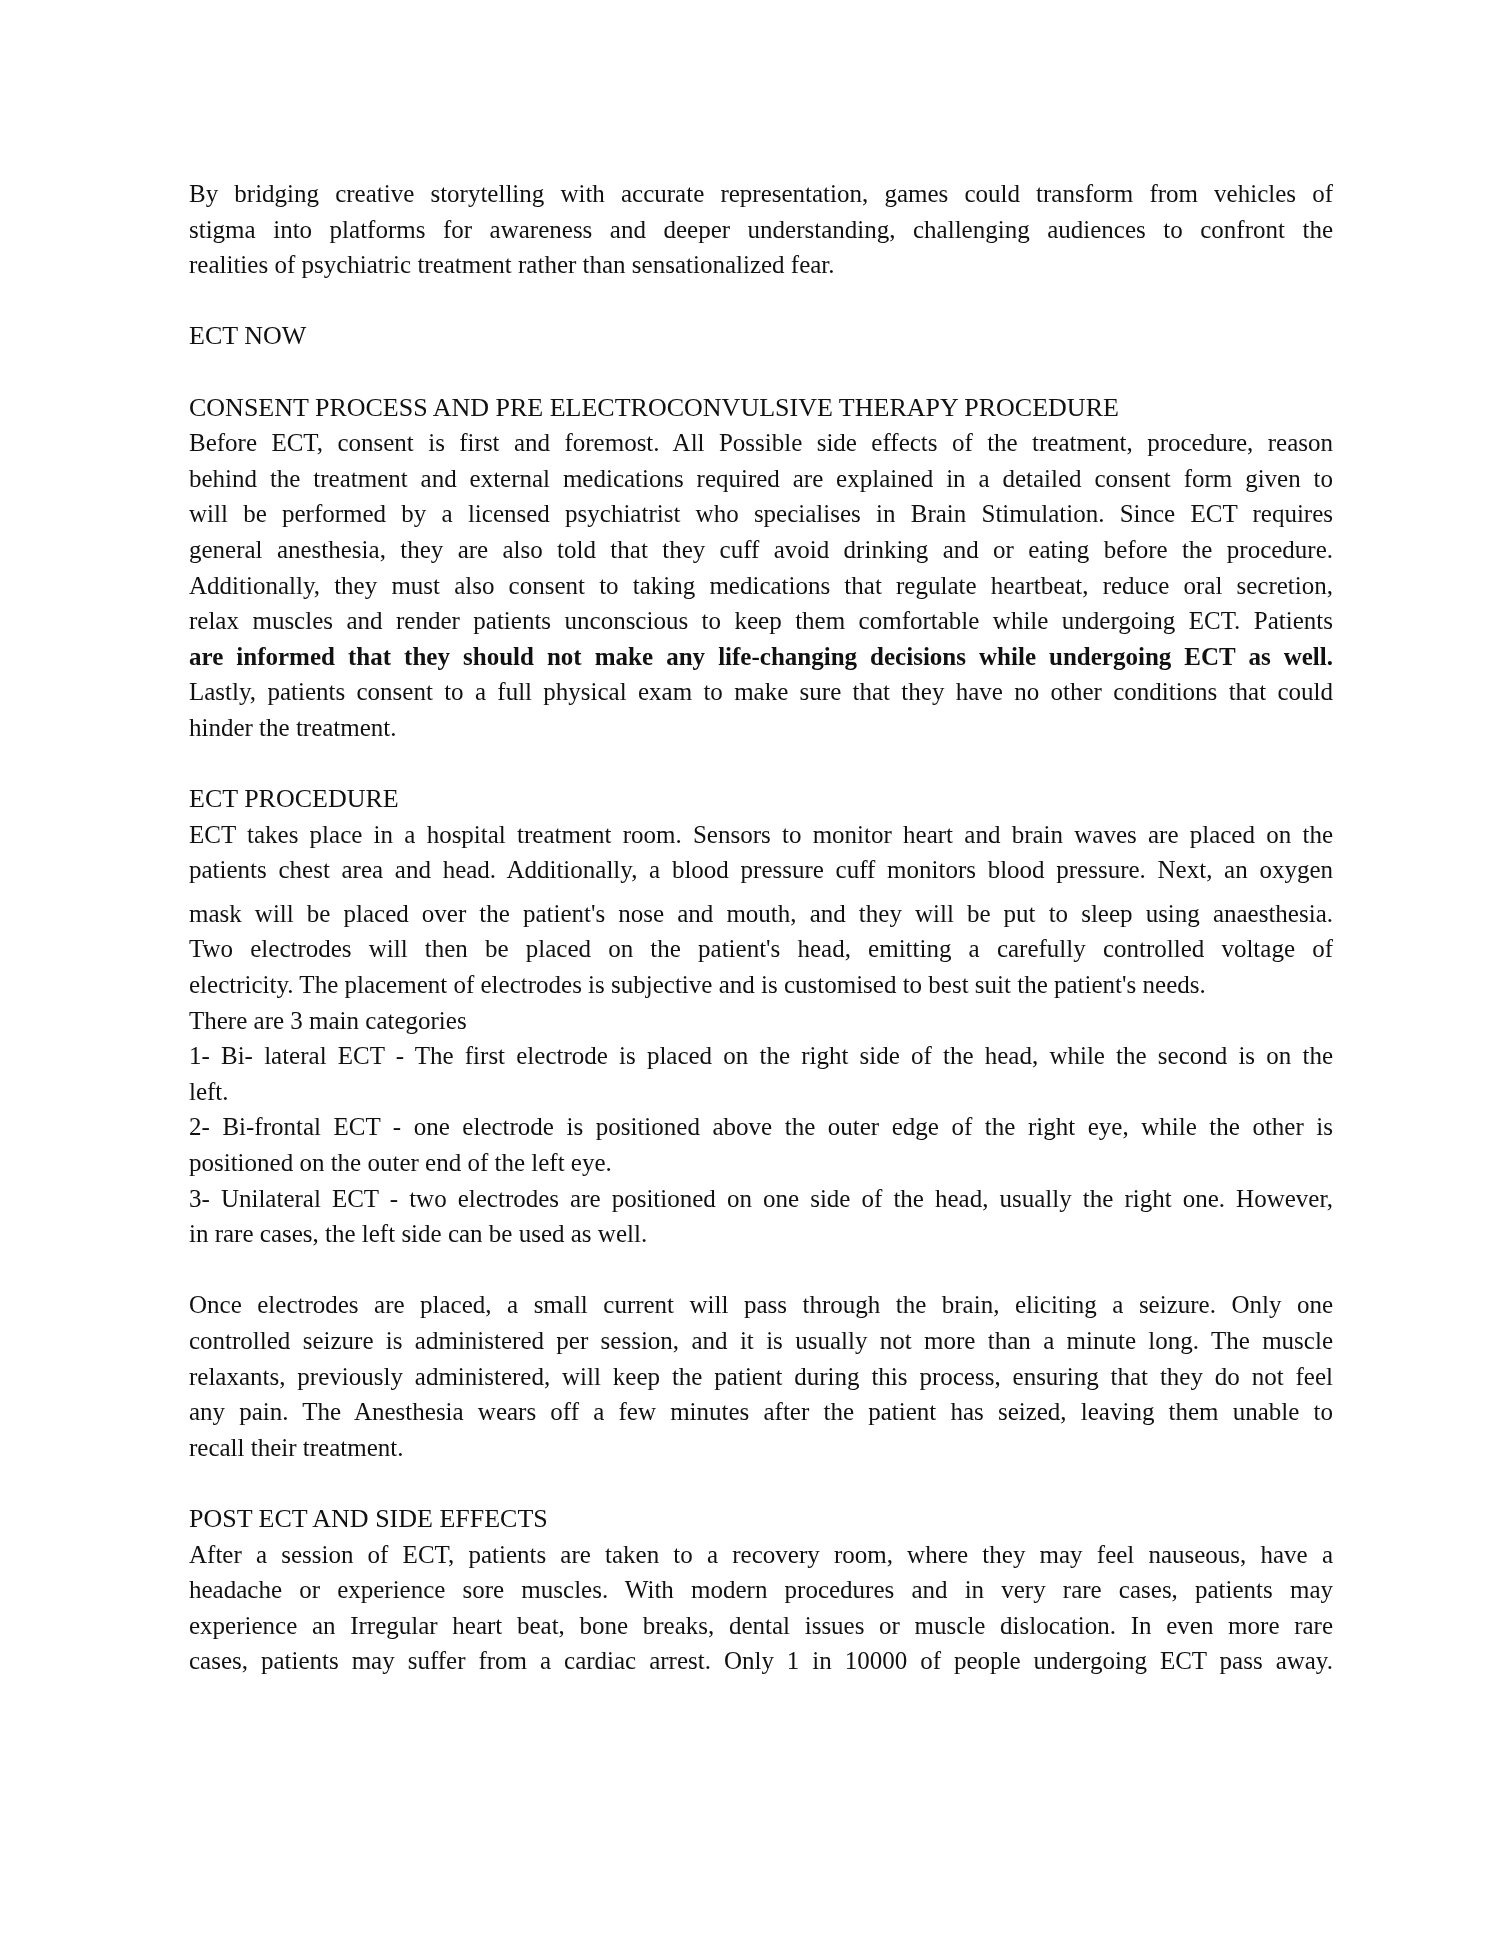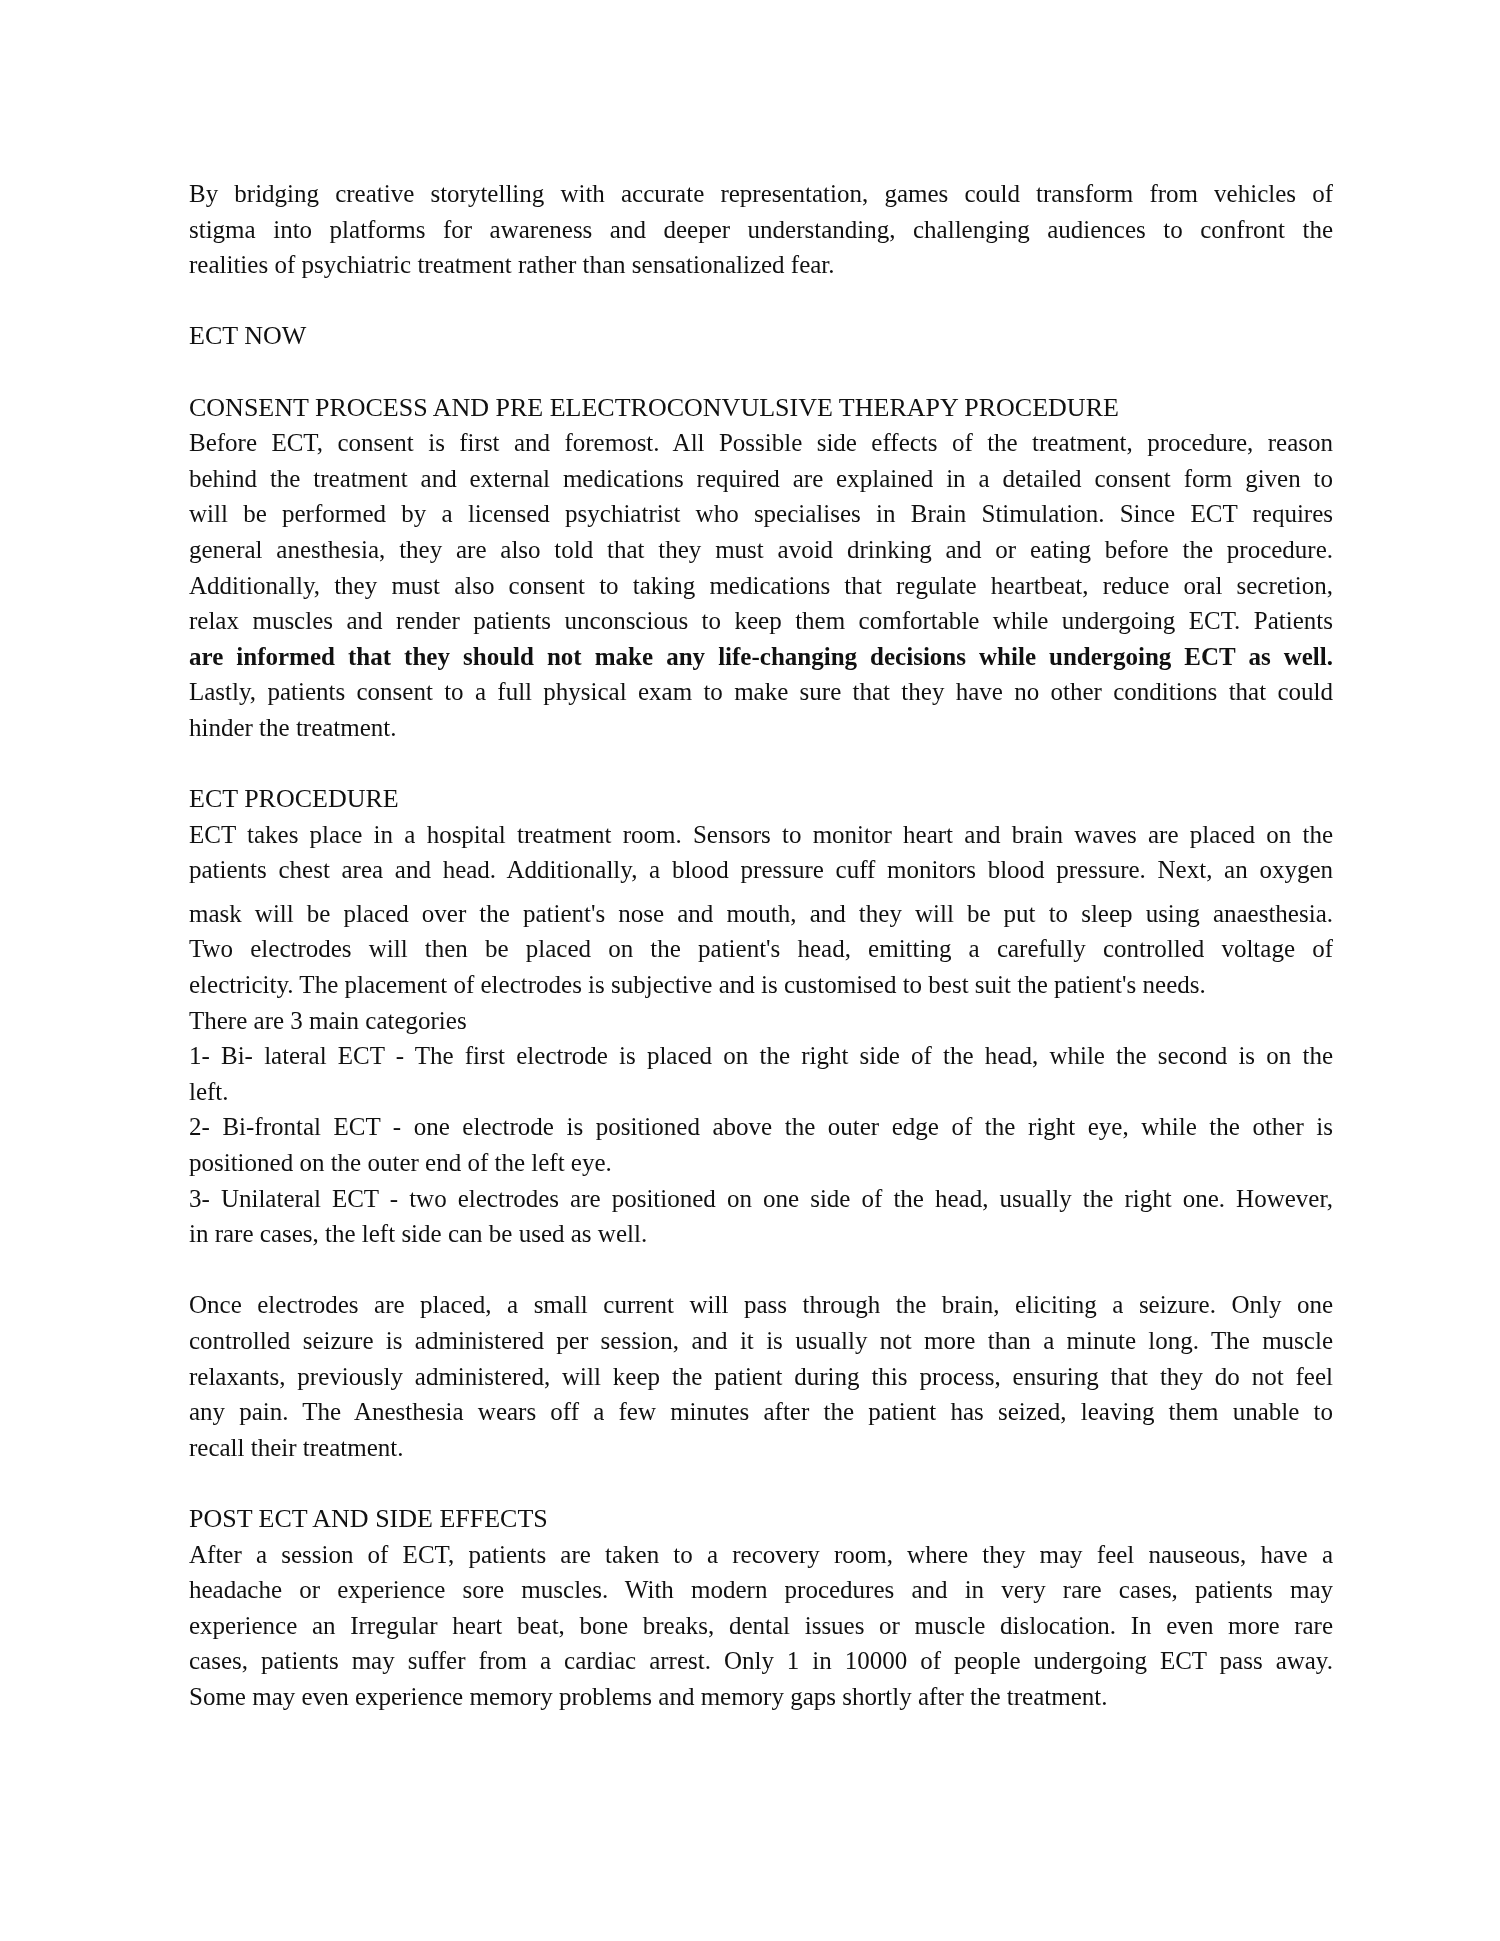--- a/index.html
+++ b/index.html
@@ -62,21 +62,21 @@
 
   <h2 class="heading">ECT NOW</h2>
 
   <div class="gap"></div>
 
   <h2 class="heading">CONSENT PROCESS AND PRE ELECTROCONVULSIVE THERAPY PROCEDURE</h2>
   <div class="block">
     <span class="line" style="white-space: normal; overflow: hidden;">Before ECT, consent is first and foremost. All Possible side effects of the treatment, procedure, reason</span>
     <span class="line" style="white-space: normal; overflow: hidden;">behind the treatment and external medications required are explained in a detailed consent form given to</span>
     <span class="line" style="white-space: normal; overflow: hidden;">will be performed by a licensed psychiatrist who specialises in Brain Stimulation. Since ECT requires</span>
-    <span class="line" style="white-space: normal; overflow: hidden;">general anesthesia, they are also told that they must avoid drinking and or eating before the procedure.</span>
+    <span class="line" style="white-space: normal; overflow: hidden;">general anesthesia, they are also told that they cuff avoid drinking and or eating before the procedure.</span>
     <span class="line" style="white-space: normal; overflow: hidden;">Additionally, they must also consent to taking medications that regulate heartbeat, reduce oral secretion,</span>
     <span class="line" style="white-space: normal; overflow: hidden;">relax muscles and render patients unconscious to keep them comfortable while undergoing ECT. Patients</span>
     <span class="line" style="white-space: normal; overflow: hidden; font-weight: bold;">are informed that they should not make any life-changing decisions while undergoing ECT as well.</span>
     <span class="line" style="white-space: normal; overflow: hidden;">Lastly, patients consent to a full physical exam to make sure that they have no other conditions that could</span>
     <span class="line last" style="white-space: normal; overflow: hidden;">hinder the treatment.</span>
   </div>
 
   <div class="gap"></div>
 
   <h2 class="heading">ECT PROCEDURE</h2>
@@ -115,16 +115,15 @@
   </div>
 
   <div class="gap"></div>
 
   <h2 class="heading">POST ECT AND SIDE EFFECTS</h2>
   <div class="block">
     <span class="line" style="white-space: normal; overflow: hidden;">After a session of ECT, patients are taken to a recovery room, where they may feel nauseous, have a</span>
     <span class="line" style="white-space: normal; overflow: hidden;">headache or experience sore muscles. With modern procedures and in very rare cases, patients may</span>
     <span class="line" style="white-space: normal; overflow: hidden;">experience an Irregular heart beat, bone breaks, dental issues or muscle dislocation. In even more rare</span>
     <span class="line" style="white-space: normal; overflow: hidden;">cases, patients may suffer from a cardiac arrest. Only 1 in 10000 of people undergoing ECT pass away.</span>
-    <span class="line last" style="white-space: normal; overflow: hidden;">Some may even experience memory problems and memory gaps shortly after the treatment.</span>
   </div>
 
 </div>
 
 </body></html>

